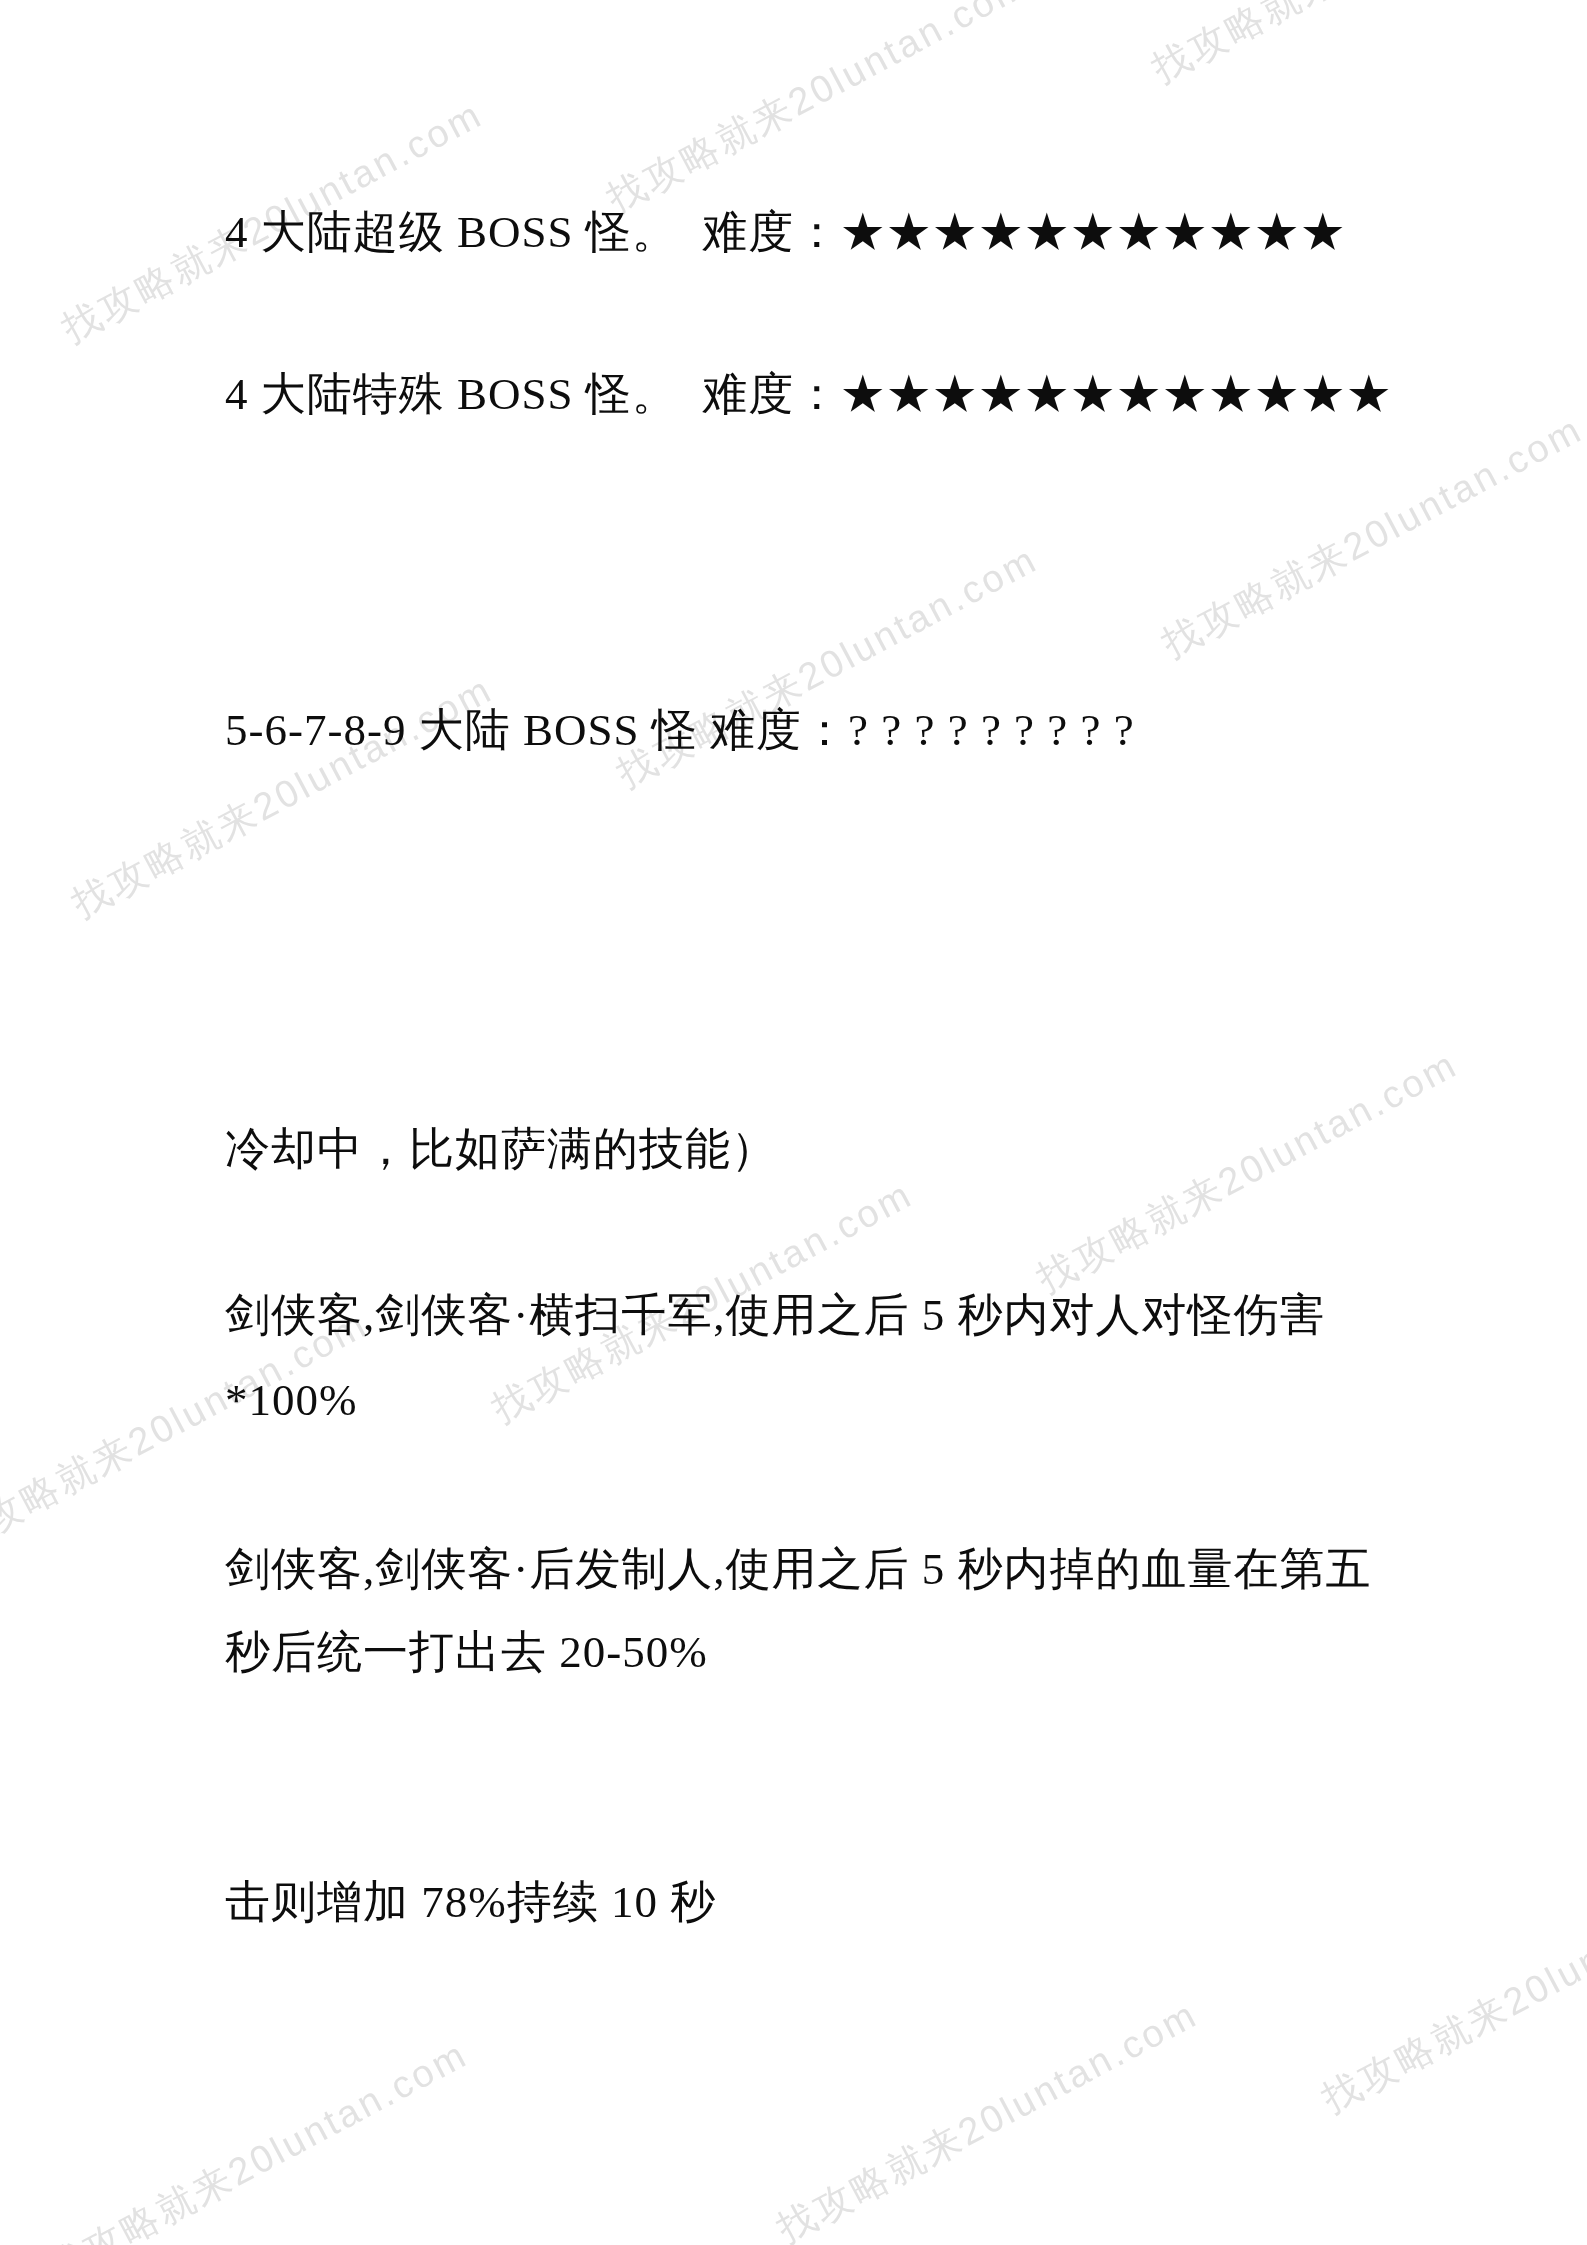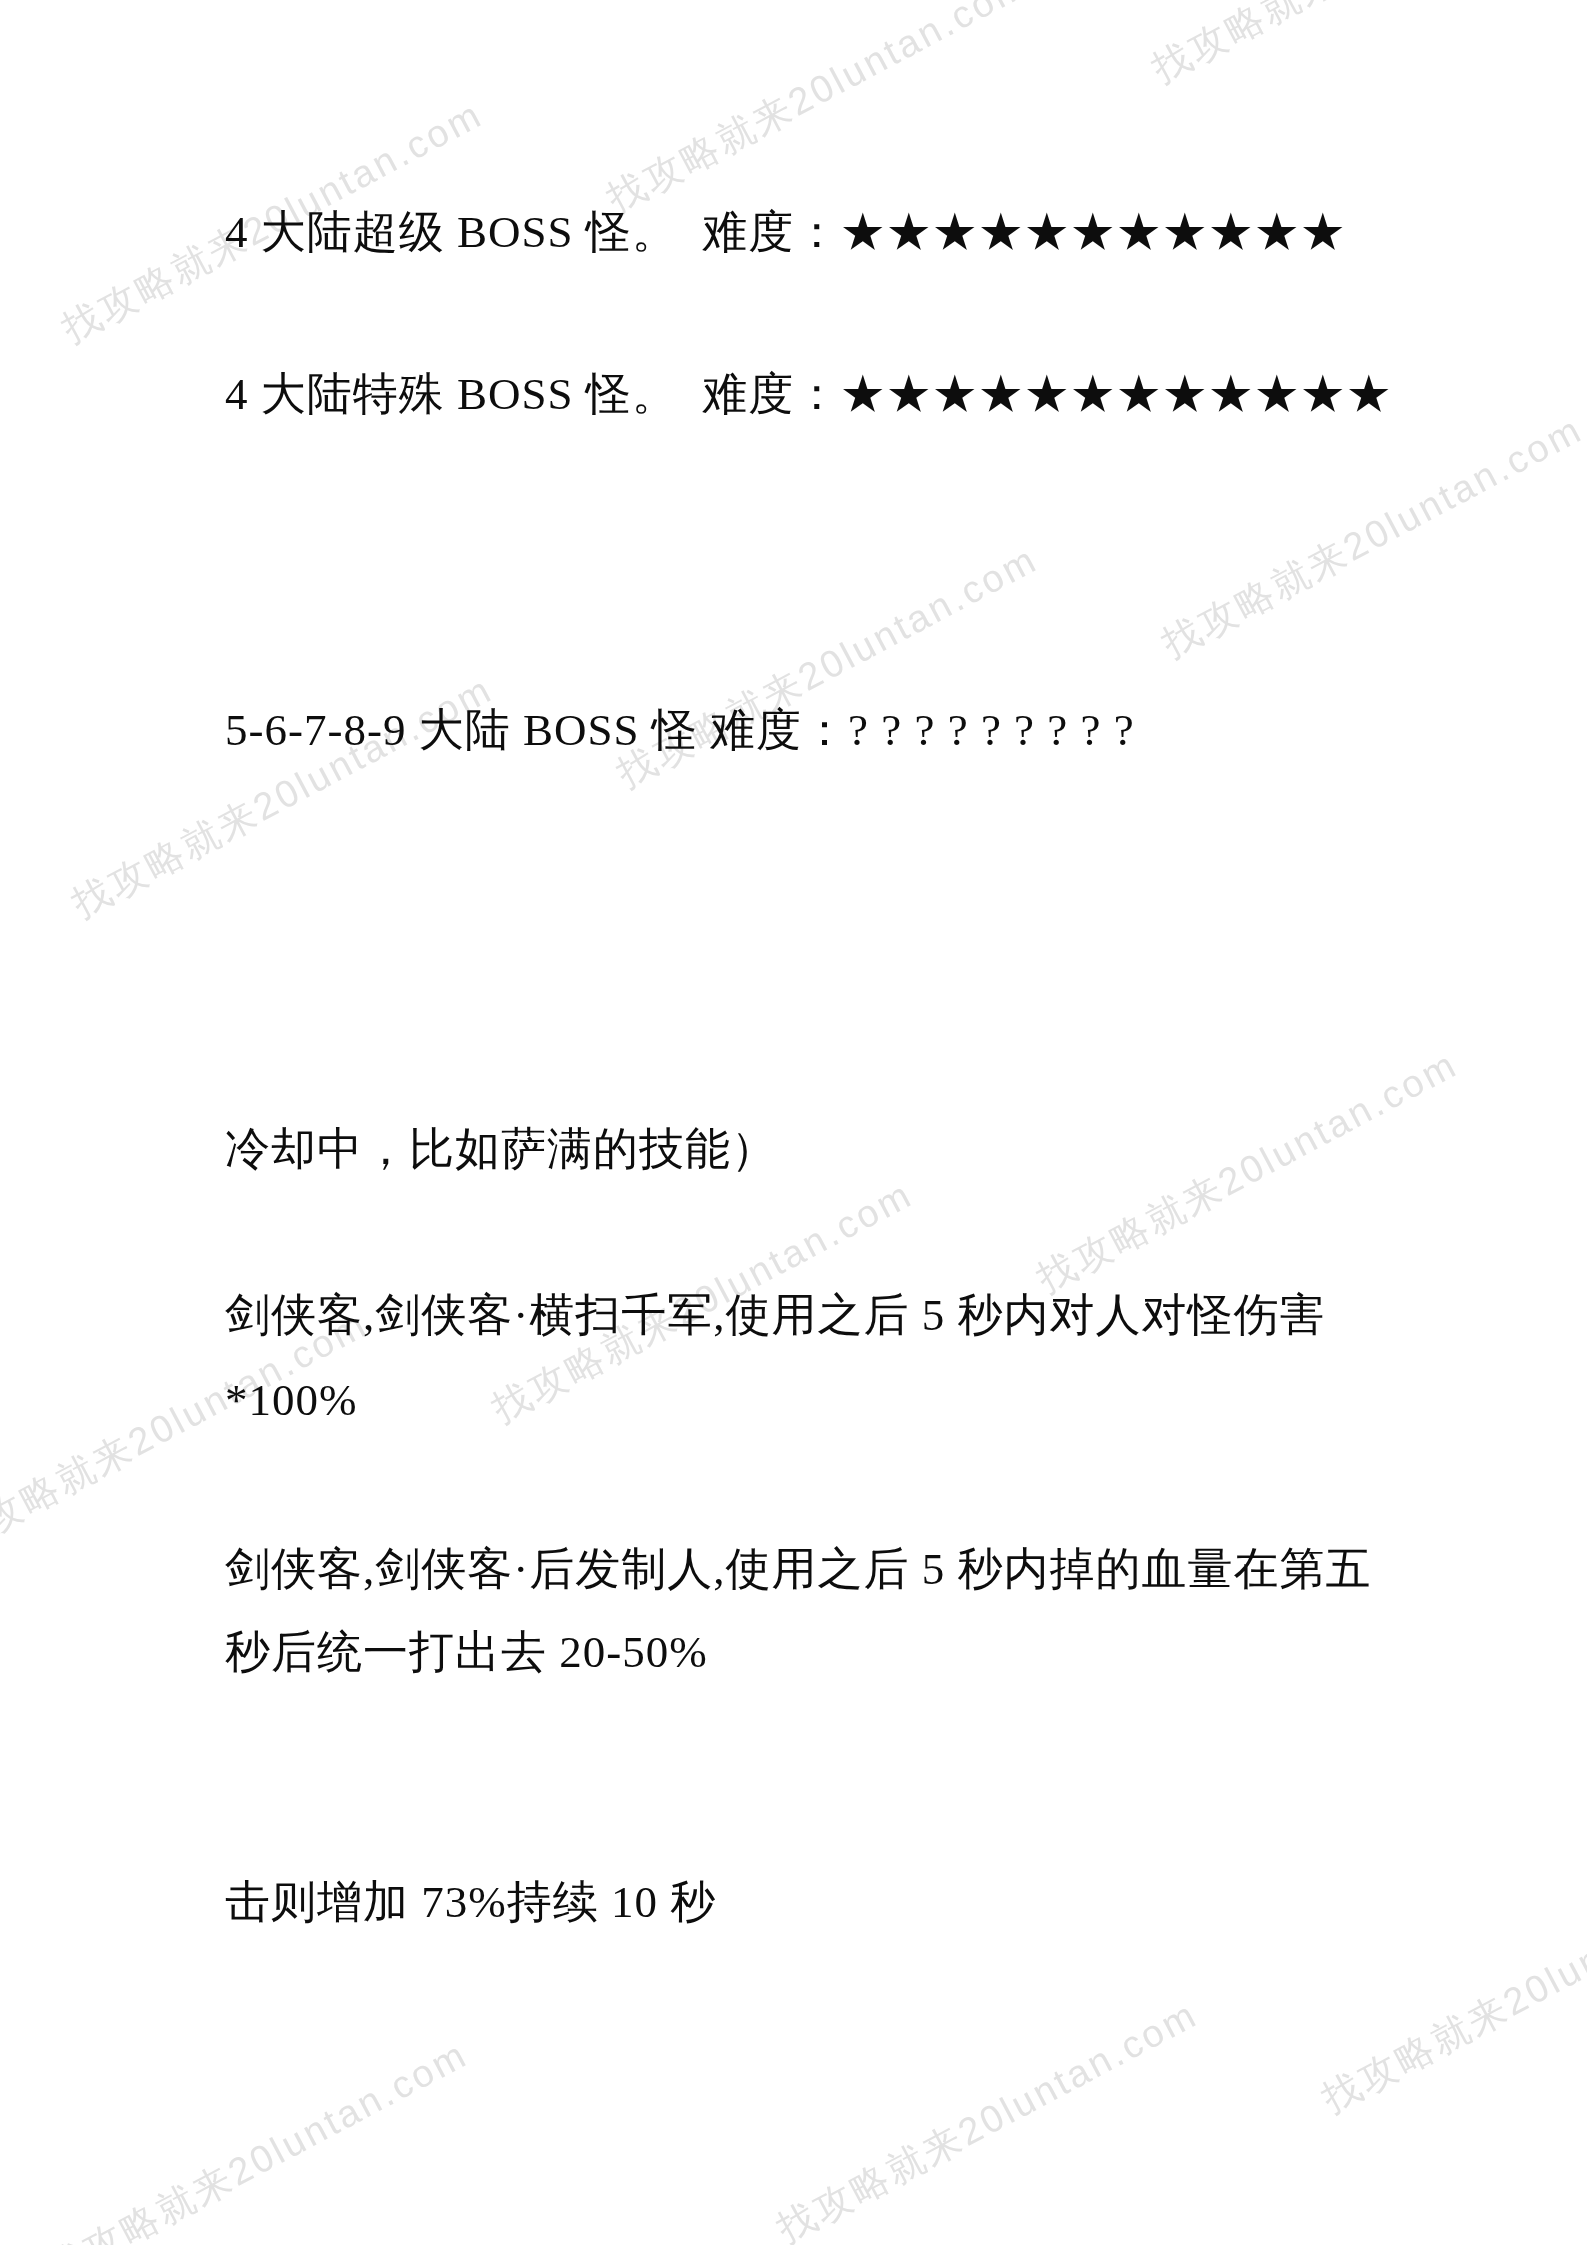--- a/index.html
+++ b/index.html
@@ -56,16 +56,16 @@
 
   <div class="content">
     <div class="line" style="top:204px">4 大陆超级 BOSS 怪。  难度：★★★★★★★★★★★</div>
     <div class="line" style="top:366px">4 大陆特殊 BOSS 怪。  难度：★★★★★★★★★★★★</div>
     <div class="line" style="top:702px">5-6-7-8-9 大陆 BOSS 怪 难度：? ? ? ? ? ? ? ? ?</div>
     <div class="line" style="top:1121px">冷却中，比如萨满的技能）</div>
     <div class="line" style="top:1287px">剑侠客,剑侠客·横扫千军,使用之后 5 秒内对人对怪伤害</div>
     <div class="line" style="top:1372px">*100%</div>
     <div class="line" style="top:1541px">剑侠客,剑侠客·后发制人,使用之后 5 秒内掉的血量在第五</div>
     <div class="line" style="top:1624px">秒后统一打出去 20-50%</div>
-    <div class="line" style="top:1874px">击则增加 73%持续 10 秒</div>
+    <div class="line" style="top:1874px">击则增加 78%持续 10 秒</div>
   </div>
 
 </div>
 
 </body></html>

